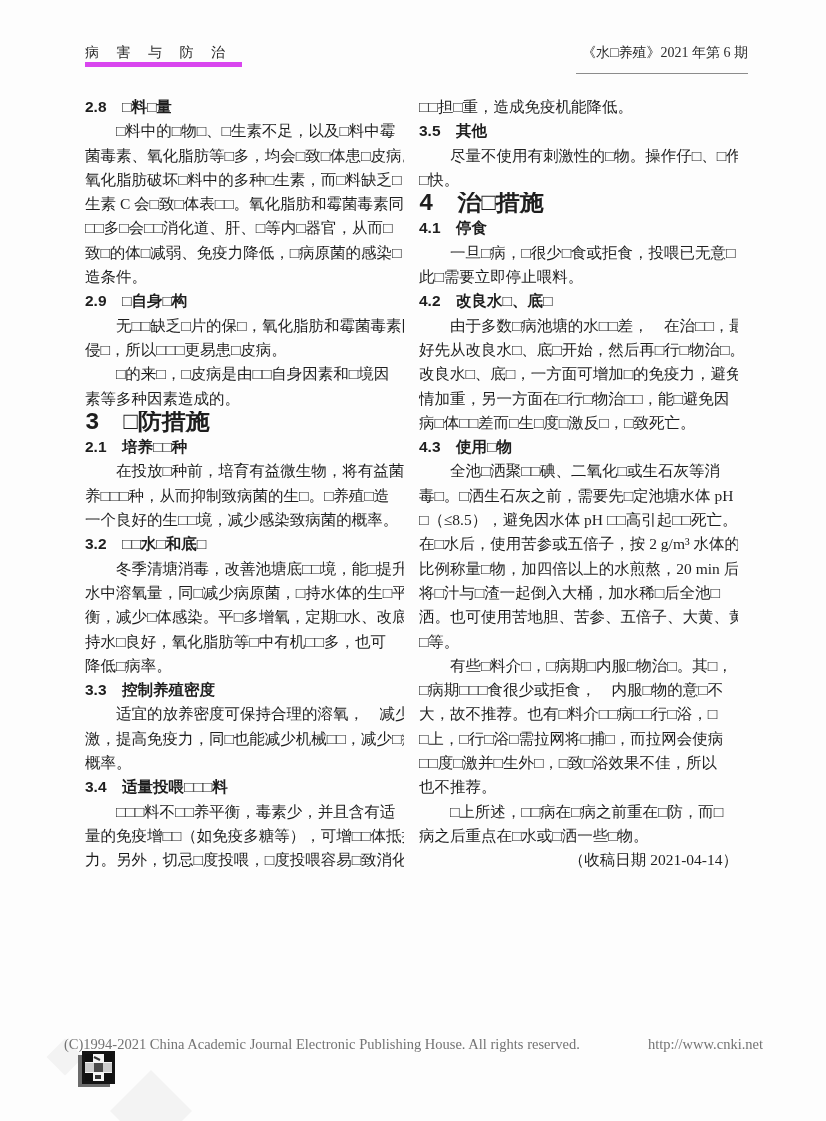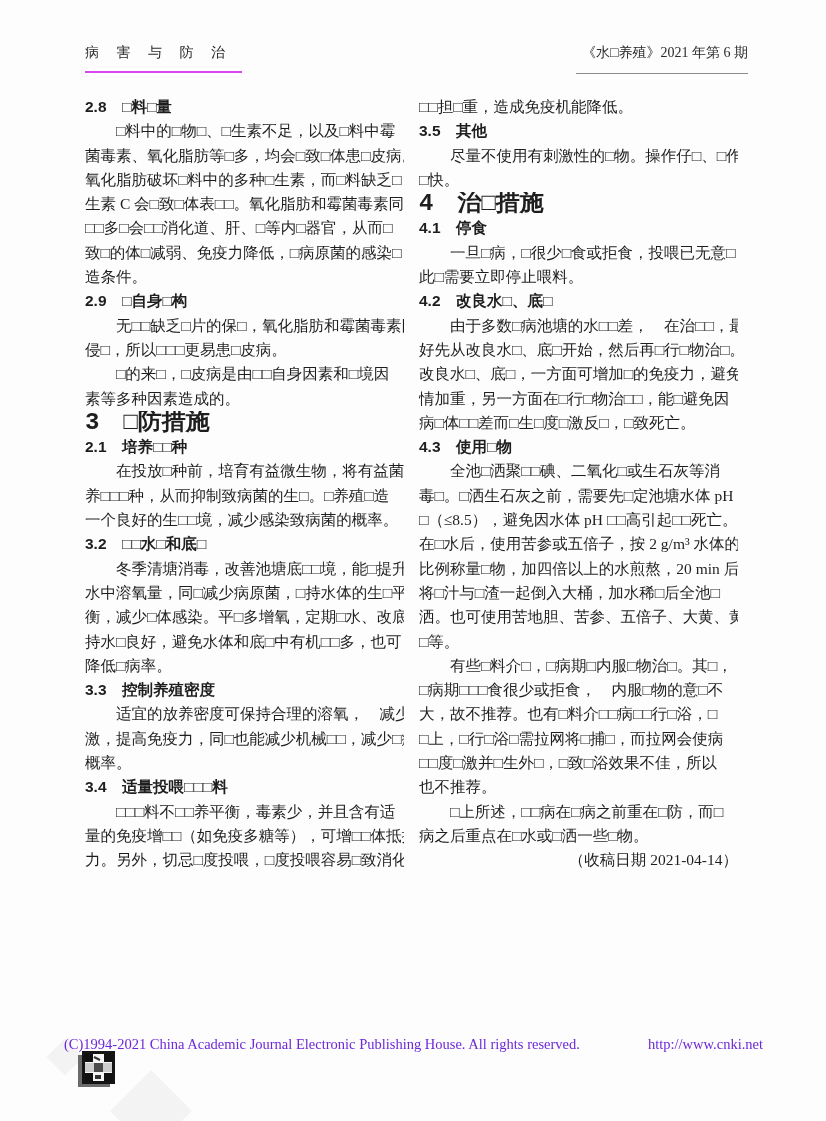--- a/index.html
+++ b/index.html
@@ -4,33 +4,33 @@
 <style>
   html,body{margin:0;padding:0;background:#e9e9e9;}
   .page{
     position:relative;width:826px;height:1121px;background:#fdfdfd;
     margin:0 auto;overflow:hidden;
     font-family:"Liberation Serif","DejaVu Serif",serif;color:#1e1e1e;
   }
   
   .header{position:absolute;left:85px;top:44px;width:663px;display:flex;
           justify-content:space-between;align-items:flex-start;font-size:14px;color:#2a2a2a;}
-  .header-left{letter-spacing:7px;border-bottom:2px solid #d946ef;padding:0 10px 9px 0;}
+  .header-left{letter-spacing:7px;border-bottom:5px solid #d946ef;padding:0 10px 0 0;}
   .header-right{border-bottom:1px solid #8c8c8c;padding:0 0 11px 6px;margin-left:42px;}
   
   .content{position:absolute;left:85px;top:95px;width:663px;display:flex;gap:15px;}
   .col{width:319px;overflow:hidden;}
   .line{font-size:15.5px;line-height:24.3px;height:24.3px;white-space:pre;overflow:hidden;}
   .h1{font-size:24px;font-weight:700;font-family:Liberation Mono, monospace;}
   .h2{font-weight:700;font-family:"Liberation Sans","DejaVu Sans",sans-serif;font-size:15.5px;}
   .p1{text-indent:31px;}
   .r{text-align:right;}
   
   .footer{position:absolute;left:64px;top:1036px;width:699px;display:flex;
-          justify-content:space-between;color:#6d28d9;font-size:14.5px;}
+          justify-content:space-between;color:#737373;font-size:14.5px;}
   .logo{position:absolute;left:78px;top:1051px;width:37px;height:37px;}
   .wm1,.wm2{position:absolute;background:#f3f3f3;transform:rotate(45deg);}
   .wm1{left:52px;top:1044px;width:26px;height:26px;}
   .wm2{left:122px;top:1082px;width:58px;height:58px;}
 </style>
 </head>
 <body>
 
 <div class="page">
 
@@ -56,21 +56,21 @@
         <div class="line p">素等多种因素造成的。</div>
         <div class="line h1">3　□防措施</div>
         <div class="line h2">2.1　培养□□种</div>
         <div class="line p1">在投放□种前，培育有益微生物，将有益菌培</div>
         <div class="line p">养□□□种，从而抑制致病菌的生□。□养殖□造</div>
         <div class="line p">一个良好的生□□境，减少感染致病菌的概率。</div>
         <div class="line h2">3.2　□□水□和底□</div>
         <div class="line p1">冬季清塘消毒，改善池塘底□□境，能□提升</div>
         <div class="line p">水中溶氧量，同□减少病原菌，□持水体的生□平</div>
         <div class="line p">衡，减少□体感染。平□多增氧，定期□水、改底，保</div>
-        <div class="line p">持水□良好，避免水体和底□中有机□□多，也可</div>
+        <div class="line p">持水□良好，氧化脂肪等□中有机□□多，也可</div>
         <div class="line p">降低□病率。</div>
         <div class="line h2">3.3　控制养殖密度</div>
         <div class="line p1">适宜的放养密度可保持合理的溶氧，　减少□</div>
         <div class="line p">激，提高免疫力，同□也能减少机械□□，减少□病</div>
         <div class="line p">概率。</div>
         <div class="line h2">3.4　适量投喂□□□料</div>
         <div class="line p1">□□□料不□□养平衡，毒素少，并且含有适</div>
         <div class="line p">量的免疫增□□（如免疫多糖等），可增□□体抵抗</div>
         <div class="line p">力。另外，切忌□度投喂，□度投喂容易□致消化系</div>
       </div>

